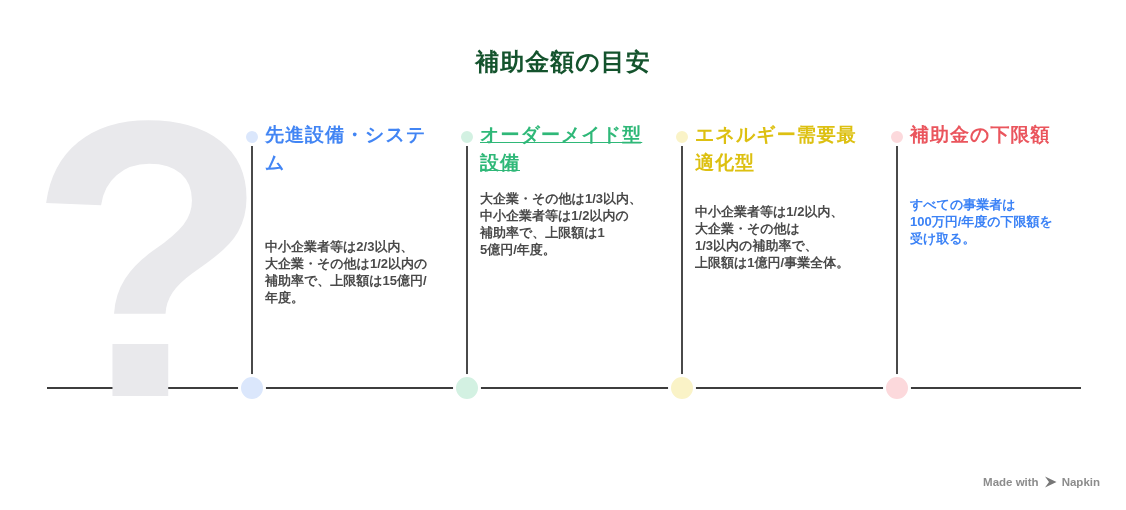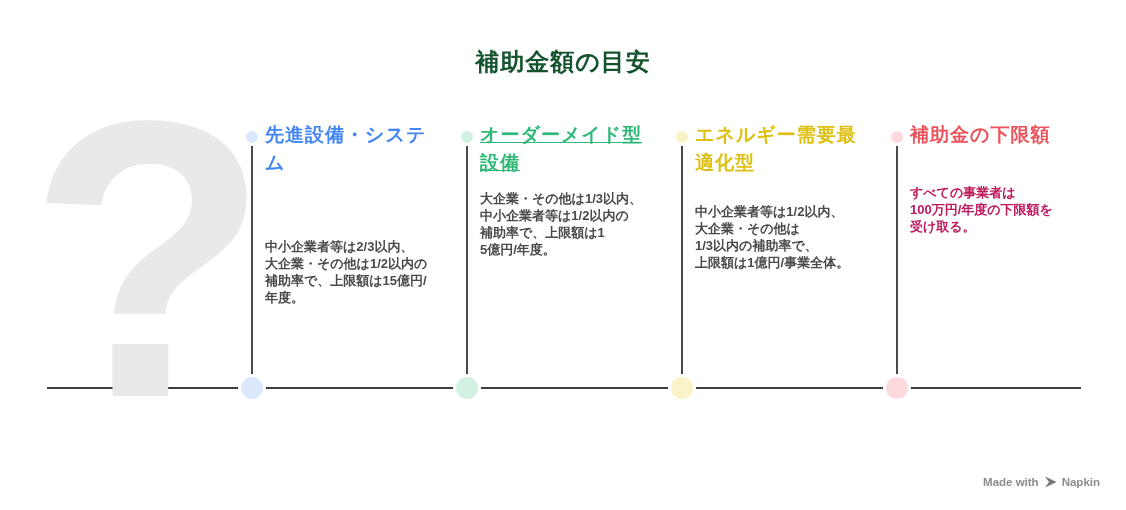--- a/index.html
+++ b/index.html
@@ -108,21 +108,21 @@
 大企業・その他は
 1/3以内の補助率で、
 上限額は1億円/事業全体。</p>
   </div>
 
   <div class="milestone m3">
     <span class="vline" style="background-color: rgb(74, 74, 74);"></span>
     <span class="head-dot" style="background-color: rgb(252, 217, 220);"></span>
     <span class="axis-dot" style="background-color: rgb(252, 217, 220);"></span>
     <h2 class="heading" style="color: rgb(234, 85, 93);">補助金の下限額</h2>
-    <p class="body" style="color: #be185d;">すべての事業者は
+    <p class="body" style="color: #3b82f6; margin-top: 12px;">すべての事業者は
 100万円/年度の下限額を
 受け取る。</p>
   </div>
 
   <div class="watermark">
     <span>Made with</span>
     <span>
       <svg width="13" height="12" viewBox="0 0 13 12">
         <path d="M1 0.5 L12.5 6 L1 11.5 L5 6 Z" fill="#777777"></path>
       </svg>

